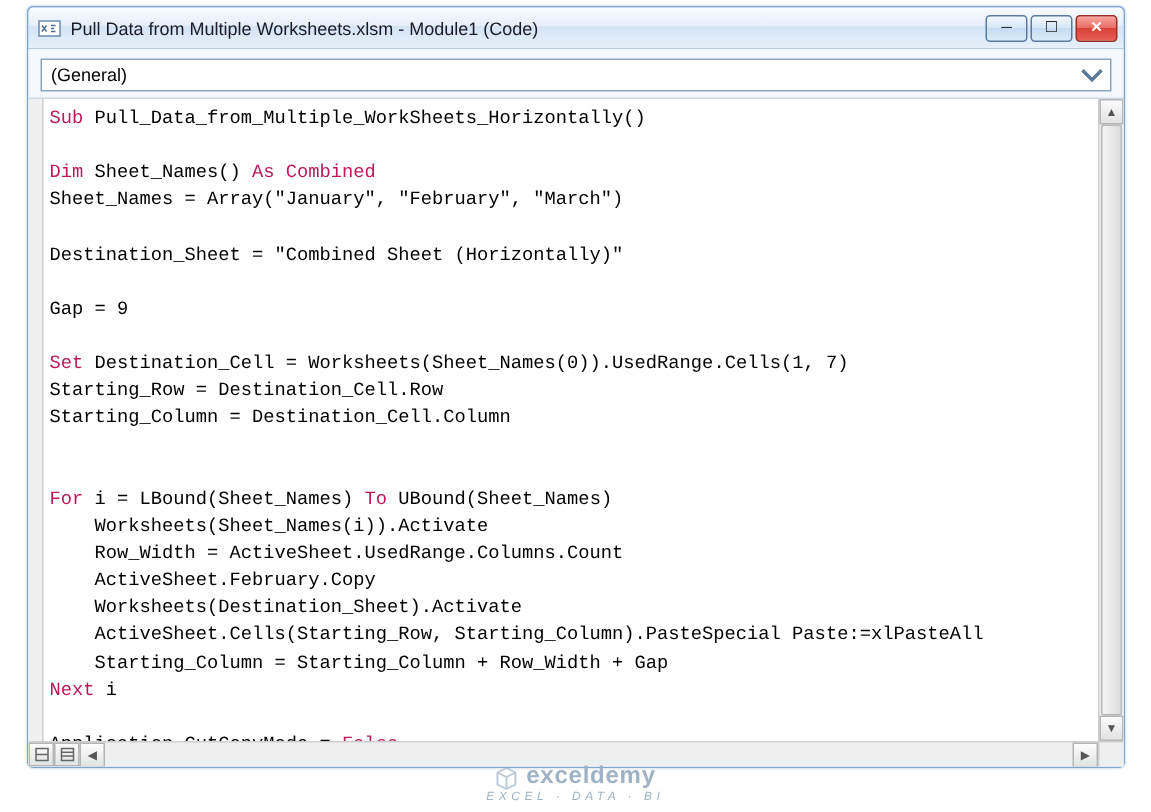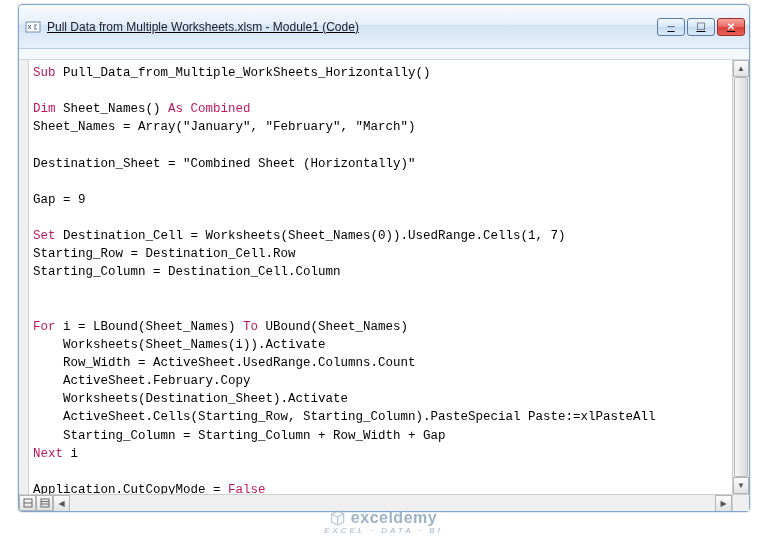--- a/index.html
+++ b/index.html
@@ -18,28 +18,27 @@
     width: 732px;
     height: 508px;
     border: 1px solid #7aa6d1;
     border-radius: 4px;
     background: #fff;
     box-shadow: 0 0 0 1px rgba(0, 64, 128, 0.1);
     display: flex;
     flex-direction: column;
   }
   .titlebar {
-    height: 44px;
+    height: 28px;
     background: linear-gradient(to bottom, #f8fbff, #e6eff9 45%, #d4e4f4 46%, #e6f0fa);
     border-bottom: 1px solid #b8cde2;
     border-radius: 4px 4px 0 0;
     display: flex;
     align-items: center;
     padding: 0 4px 0 6px;
-    text-decoration: underline;
   }
   .titlebar .app-icon {
     width: 16px; height: 16px;
     margin-right: 6px;
     display: inline-flex;
     align-items: center;
     justify-content: center;
   }
   .titlebar .app-icon svg { width: 16px; height: 16px; }
   .titlebar .title {
@@ -170,21 +169,21 @@
     left: 50%;
     transform: translateX(-50%);
     display: flex;
     flex-direction: column;
     align-items: center;
     color: #9fb3c6;
     font-size: 11px;
     pointer-events: none;
   }
   .watermark .wm-top {
-    display: flex; align-items: center; gap: 5px;
+    display: flex; align-items: flex-end; gap: 5px;
     font-size: 16px; font-weight: 600;
     letter-spacing: 0.5px;
   }
   .watermark .wm-top svg { width: 16px; height: 16px; opacity: 0.7; }
   .watermark .wm-sub {
     font-size: 8px;
     letter-spacing: 3px;
     margin-top: -1px;
     font-style: italic;
   }
@@ -209,20 +208,28 @@
       <div class="winbtn">
           <span class="glyph">☐</span>
         </div>
       <div class="winbtn close">
           <span class="glyph">✕</span>
         </div>
     </div>
   </div>
 
   <div class="dropdown-row">
+    <div class="dropdown left">
+      <span class="dd-text">(General)</span>
+      <span class="dd-arrow">
+        <svg viewBox="0 0 10 10">
+            <path d="M1 3 L5 7 L9 3" stroke="#5a7a9a" stroke-width="1.4" fill="none"></path>
+          </svg>
+      </span>
+    </div>
   </div>
 
   <div class="code-area">
     <div class="code-gutter-line"></div>
 
     <pre class="code"><span class="kw">Sub</span><span> Pull_Data_from_Multiple_WorkSheets_Horizontally()</span>
 
 <span class="kw">Dim</span><span> Sheet_Names() </span><span class="kw">As Combined</span>
 <span>Sheet_Names = Array("January", "February", "March")</span>
 

